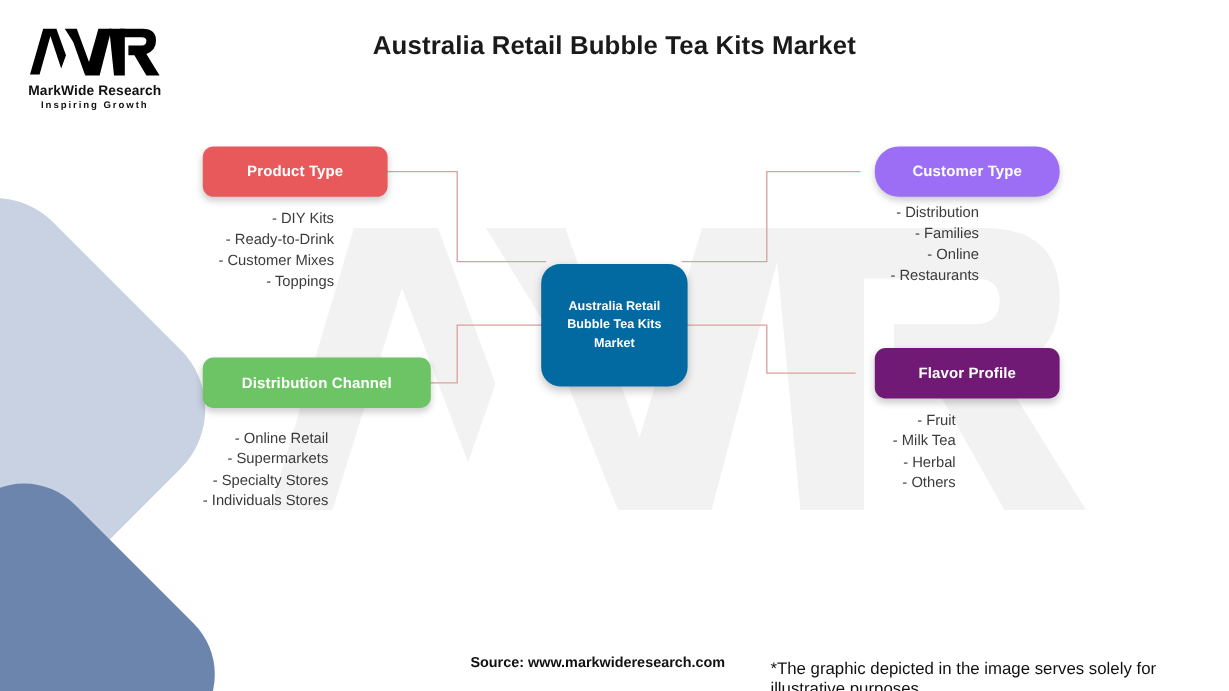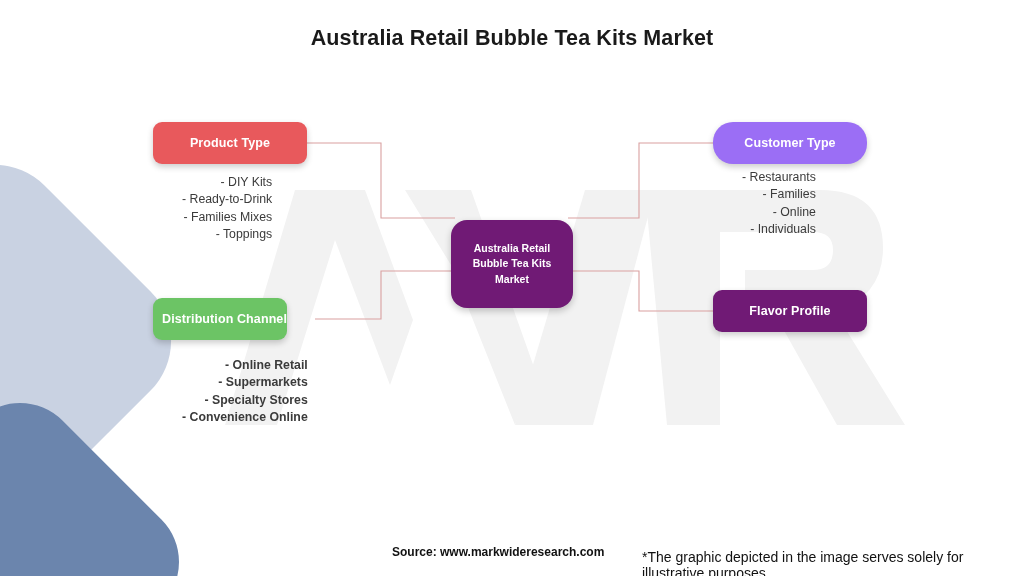--- a/index.html
+++ b/index.html
@@ -98,22 +98,22 @@
     left: 0; top: 0;
     width: 1024px; height: 576px;
   }
 
   
   .center-node {
     position: absolute;
     left: 451px;
     top: 220px;
     width: 122px;
-    height: 88px;
-    background: #701a75;
+    height: 102px;
+    background: #0369a1;
     border-radius: 16px;
     box-shadow: 0 3px 7px rgba(0,0,0,0.22);
     display: flex;
     align-items: center;
     justify-content: center;
   }
   .center-node-label {
     color: #ffffff;
     font-size: 10.5px;
     font-weight: bold;
@@ -125,45 +125,46 @@
 
   
   .pill {
     position: absolute;
     height: 42px;
     border-radius: 9px;
     display: flex;
     align-items: center;
     justify-content: center;
     box-shadow: 0 3px 6px rgba(0,0,0,0.20);
+    margin-left: 16px;
   }
   .pill-label {
     color: #ffffff;
     font-size: 12.5px;
     font-weight: bold;
     letter-spacing: 0.1px;
   }
 
   .pill-product   { left: 153px; top: 122px; width: 154px; }
   .pill-customer  { left: 713px; top: 122px; width: 154px; border-radius: 20px; }
-  .pill-dist      { left: 153px; top: 298px; width: 134px; justify-content: flex-end; }
+  .pill-dist      { left: 153px; top: 298px; width: 190px; }
   .pill-flavor    { left: 713px; top: 290px; width: 154px; }
 
   
   .bullets {
     position: absolute;
     font-size: 12.3px;
     color: #3b3b3b;
     line-height: 17.4px;
   }
   .bullets div { white-space: nowrap; text-align: right; }
 
   .bullets-product  { left: 182px; top: 174px; }
   .bullets-customer { left: 742px; top: 169px; }
-  .bullets-dist     { left: 182px; top: 357px; font-weight: bold; }
+  .bullets-dist     { left: 169px; top: 357px; }
   .bullets-flavor   { left: 744px; top: 342px; }
 
   
   .source {
     position: absolute;
     left: 392px;
     top: 545px;
     font-size: 12px;
     font-weight: bold;
     color: #111;
@@ -190,20 +191,35 @@
           <path d="M300 255 L370 20 L440 20 L378 255 L330 255 Z"></path>
           <path d="M430 20 L505 20 L505 255 L452 255 Z"></path>
           <path d="M490 20 L605 20 Q668 20 668 78 Q668 126 620 142 L690 255 L622 255 L562 148 L530 148 L530 100 L598 100 Q618 100 618 80 Q618 62 598 62 L490 62 Z"></path>
         </g>
       </svg>
     </div>
     <div class="deco-shape-light"></div>
     <div class="deco-shape-dark"></div>
   </div>
 
+  <div class="logo">
+    <span class="logo-mark">
+      <svg width="112" height="42" viewBox="0 0 112 42" aria-hidden="true">
+        <g fill="#000000">
+          <path d="M2 40 L13 2 L24 2 L32 24 L28 35 L19 8 L10 40 Z"></path>
+          <path d="M31 2 L41 2 L52 32 L48 41 L38 13 Z"></path>
+          <path d="M48 41 L59 2 L70 2 L60 41 L52 41 Z"></path>
+          <path d="M68 2 L81 2 L81 41 L72 41 Z"></path>
+          <path d="M77 2 L96 2 Q107 2 107 12 Q107 20 99 23 L110 41 L99 41 L89 24 L84 24 L84 16 L95 16 Q99 16 99 12 Q99 9 95 9 L77 9 Z"></path>
+        </g>
+      </svg>
+    </span>
+    <div class="logo-name">MarkWide Research</div>
+    <div class="logo-tag">Inspiring Growth</div>
+  </div>
 
   <div class="title">Australia Retail Bubble Tea Kits Market</div>
 
   <svg class="connectors" viewBox="0 0 1024 576">
     <g fill="none" stroke="#d9a0a0" stroke-width="1.1">
       <path d="M307,143 L381,143 L381,218 L455,218"></path>
       <path d="M717,143 L639,143 L639,218 L568,218"></path>
       <path d="M315,319 L381,319 L381,271 L455,271"></path>
       <path d="M713,311 L639,311 L639,271 L568,271"></path>
     </g>
@@ -214,44 +230,50 @@
 Bubble Tea Kits
 Market</div>
   </div>
 
   <div class="pill pill-product" style="background:#e8595c">
     <span class="pill-label">Product Type</span>
   </div>
   <div class="bullets bullets-product">
     <div>- DIY Kits</div>
     <div>- Ready-to-Drink</div>
-    <div>- Families Mixes</div>
+    <div>- Customer Mixes</div>
     <div>- Toppings</div>
   </div>
 
   <div class="pill pill-customer" style="background:#9b6ef5">
     <span class="pill-label">Customer Type</span>
   </div>
   <div class="bullets bullets-customer">
-    <div>- Restaurants</div>
+    <div>- Distribution</div>
     <div>- Families</div>
     <div>- Online</div>
-    <div>- Individuals</div>
+    <div>- Restaurants</div>
   </div>
 
   <div class="pill pill-dist" style="background:#6cc465">
     <span class="pill-label">Distribution Channel</span>
   </div>
   <div class="bullets bullets-dist">
     <div>- Online Retail</div>
     <div>- Supermarkets</div>
     <div>- Specialty Stores</div>
-    <div>- Convenience Online</div>
+    <div>- Individuals Stores</div>
   </div>
 
   <div class="pill pill-flavor" style="background:#701a75">
     <span class="pill-label">Flavor Profile</span>
   </div>
+  <div class="bullets bullets-flavor">
+    <div>- Fruit</div>
+    <div>- Milk Tea</div>
+    <div>- Herbal</div>
+    <div>- Others</div>
+  </div>
 
   <div class="source">Source: www.markwideresearch.com</div>
   <div class="disclaimer">*The graphic depicted in the image serves solely for illustrative purposes</div>
 
 </div>
 
 </body></html>

